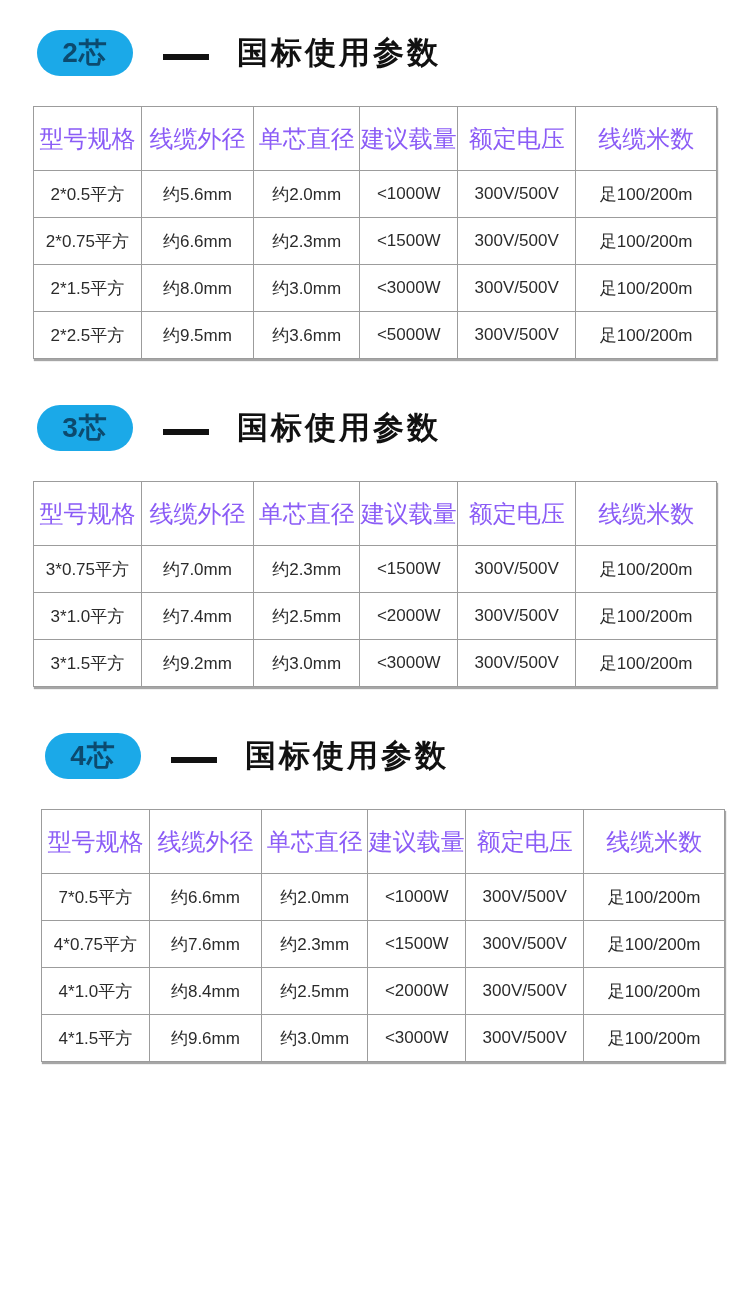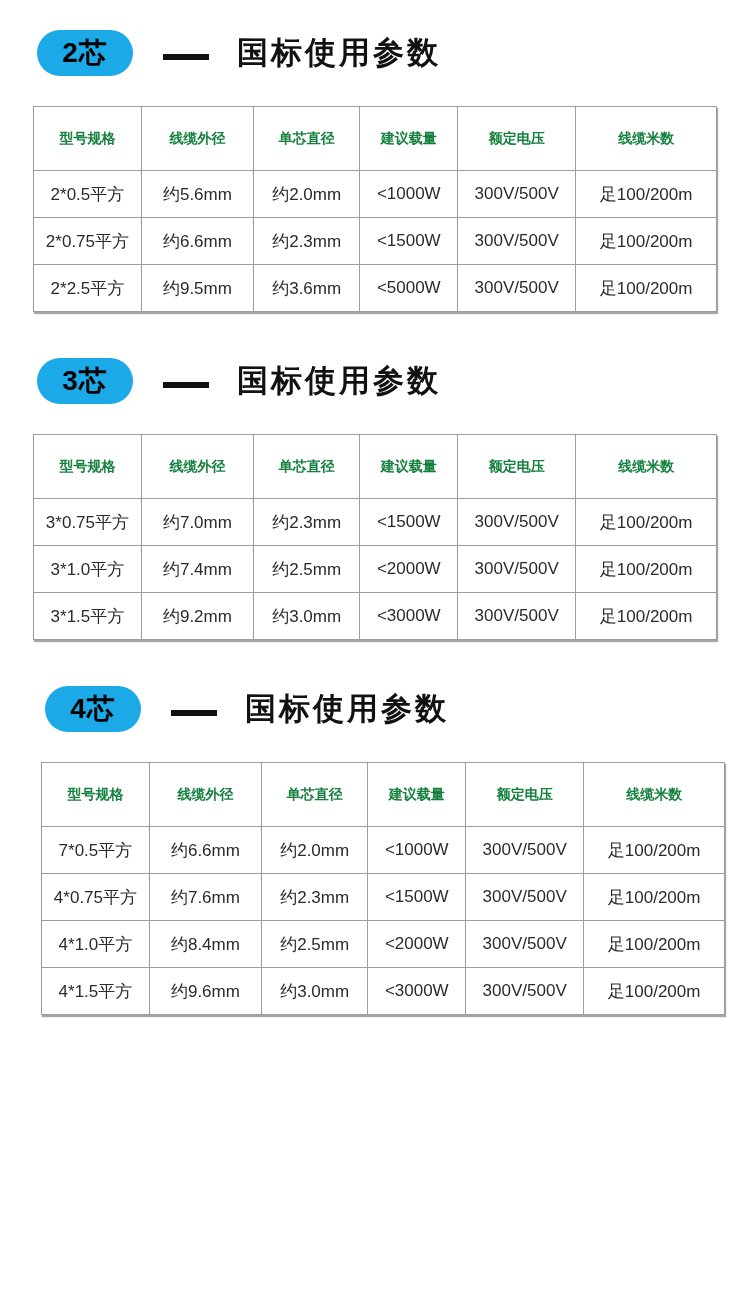--- a/index.html
+++ b/index.html
@@ -24,21 +24,21 @@
     margin: 0 0 30px 4px;
   }
   .badge {
     display: inline-flex;
     align-items: center;
     justify-content: center;
     min-width: 96px;
     height: 46px;
     padding: 0 20px;
     background: #1ba9e8;
-    color: #000000;
+    color: #0c4a6e;
     font-size: 28px;
     font-weight: 700;
     border-radius: 24px;
     letter-spacing: 1px;
   }
   .dash {
     margin: 0 28px 0 30px;
     font-size: 46px;
     font-weight: 700;
     line-height: 0.6;
@@ -69,23 +69,23 @@
   table.spec-table th,
   table.spec-table td {
     border: 1px solid #9c9c9c;
     text-align: center;
     vertical-align: middle;
     overflow: hidden;
     white-space: nowrap;
   }
   table.spec-table th {
     height: 64px;
-    font-size: 14px;
-    font-weight: 700;
-    color: #15803d;
+    font-size: 24px;
+    font-weight: 400;
+    color: #8b5cf6;
   }
   table.spec-table td {
     height: 47px;
     font-size: 17px;
     font-weight: 400;
     color: #2b2b2b;
   }
 </style>
 </head>
 <body>
@@ -128,20 +128,28 @@
           </tr>
           <tr>
             <td>2*0.75平方</td>
             <td>约6.6mm</td>
             <td>约2.3mm</td>
             <td>&lt;1500W</td>
             <td>300V/500V</td>
             <td>足100/200m</td>
           </tr>
           <tr>
+            <td>2*1.5平方</td>
+            <td>约8.0mm</td>
+            <td>约3.0mm</td>
+            <td>&lt;3000W</td>
+            <td>300V/500V</td>
+            <td>足100/200m</td>
+          </tr>
+          <tr>
             <td>2*2.5平方</td>
             <td>约9.5mm</td>
             <td>约3.6mm</td>
             <td>&lt;5000W</td>
             <td>300V/500V</td>
             <td>足100/200m</td>
           </tr>
         </tbody>
       </table>
     </section>

